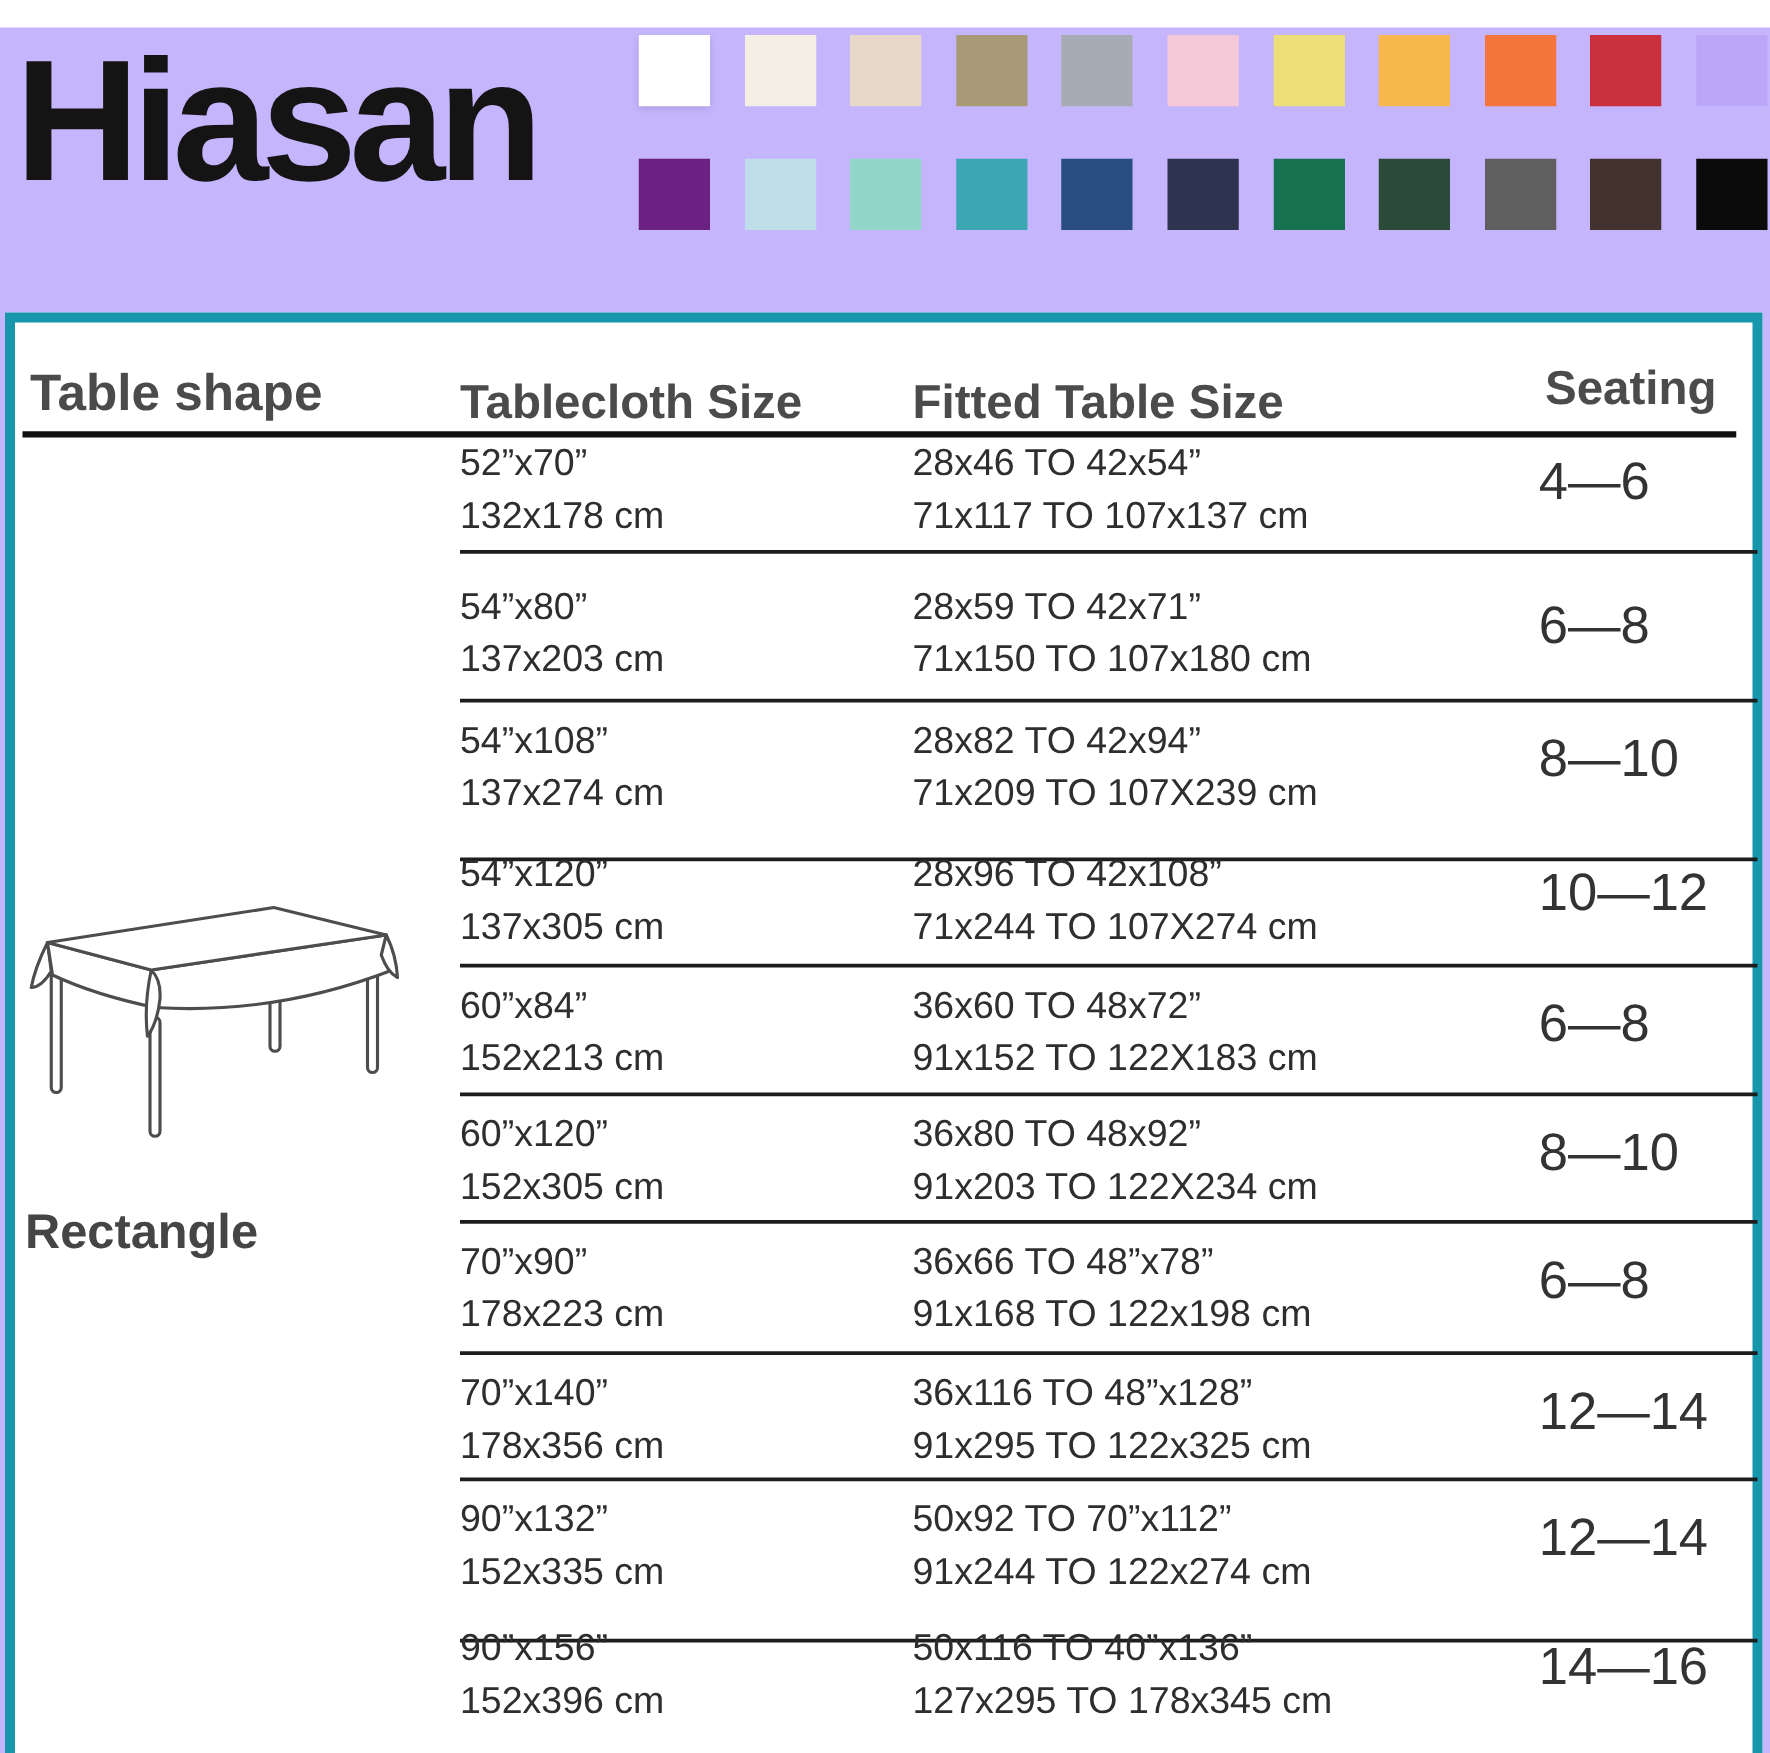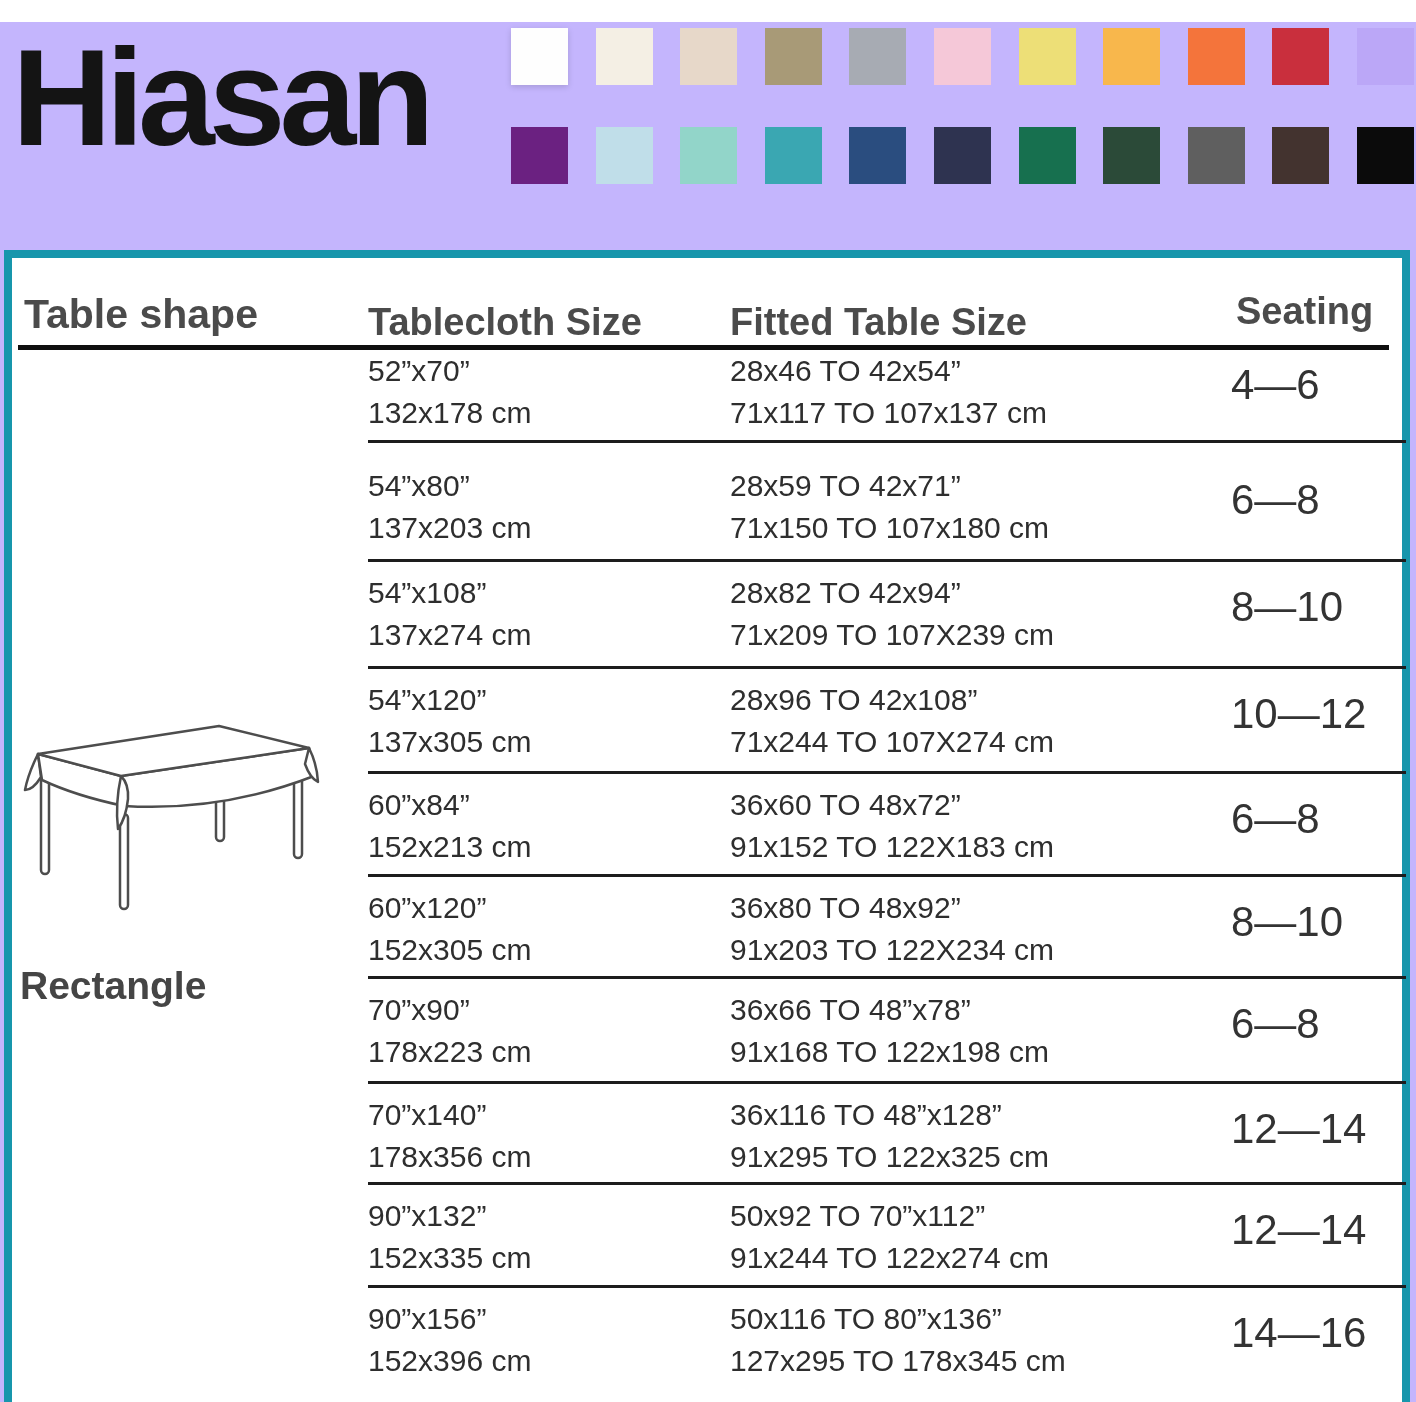--- a/index.html
+++ b/index.html
@@ -141,21 +141,21 @@
         <div class="c2 l2">71x117 TO 107x137 cm</div>
         <div class="seat">4—6</div>
       </div>
       <div class="trow sep" style="top: 433px; height: 107px;">
         <div class="c1 l1">54”x80”</div>
         <div class="c1 l2">137x203 cm</div>
         <div class="c2 l1">28x59 TO 42x71”</div>
         <div class="c2 l2">71x150 TO 107x180 cm</div>
         <div class="seat">6—8</div>
       </div>
-      <div class="trow sep" style="top: 540px; height: 107px;">
+      <div class="trow sep" style="top: 540px; height: 127px;">
         <div class="c1 l1">54”x108”</div>
         <div class="c1 l2">137x274 cm</div>
         <div class="c2 l1">28x82 TO 42x94”</div>
         <div class="c2 l2">71x209 TO 107X239 cm</div>
         <div class="seat">8—10</div>
       </div>
       <div class="trow sep" style="top: 647px; height: 105px;">
         <div class="c1 l1">54”x120”</div>
         <div class="c1 l2">137x305 cm</div>
         <div class="c2 l1">28x96 TO 42x108”</div>
@@ -183,29 +183,29 @@
         <div class="c2 l2">91x168 TO 122x198 cm</div>
         <div class="seat">6—8</div>
       </div>
       <div class="trow sep" style="top: 1062px; height: 101px;">
         <div class="c1 l1">70”x140”</div>
         <div class="c1 l2">178x356 cm</div>
         <div class="c2 l1">36x116 TO 48”x128”</div>
         <div class="c2 l2">91x295 TO 122x325 cm</div>
         <div class="seat">12—14</div>
       </div>
-      <div class="trow sep" style="top: 1163px; height: 103px;">
+      <div class="trow sep" style="top: 1163px; height: 129px;">
         <div class="c1 l1">90”x132”</div>
         <div class="c1 l2">152x335 cm</div>
         <div class="c2 l1">50x92 TO 70”x112”</div>
         <div class="c2 l2">91x244 TO 122x274 cm</div>
         <div class="seat">12—14</div>
       </div>
       <div class="trow" style="top: 1266px; height: 124px;">
         <div class="c1 l1">90”x156”</div>
         <div class="c1 l2">152x396 cm</div>
-        <div class="c2 l1">50x116 TO 80”x136”</div>
+        <div class="c2 l1">50x116 TO 40”x136”</div>
         <div class="c2 l2">127x295 TO 178x345 cm</div>
         <div class="seat">14—16</div>
       </div>
     </div>
 
 </div>
 
 </body></html>

